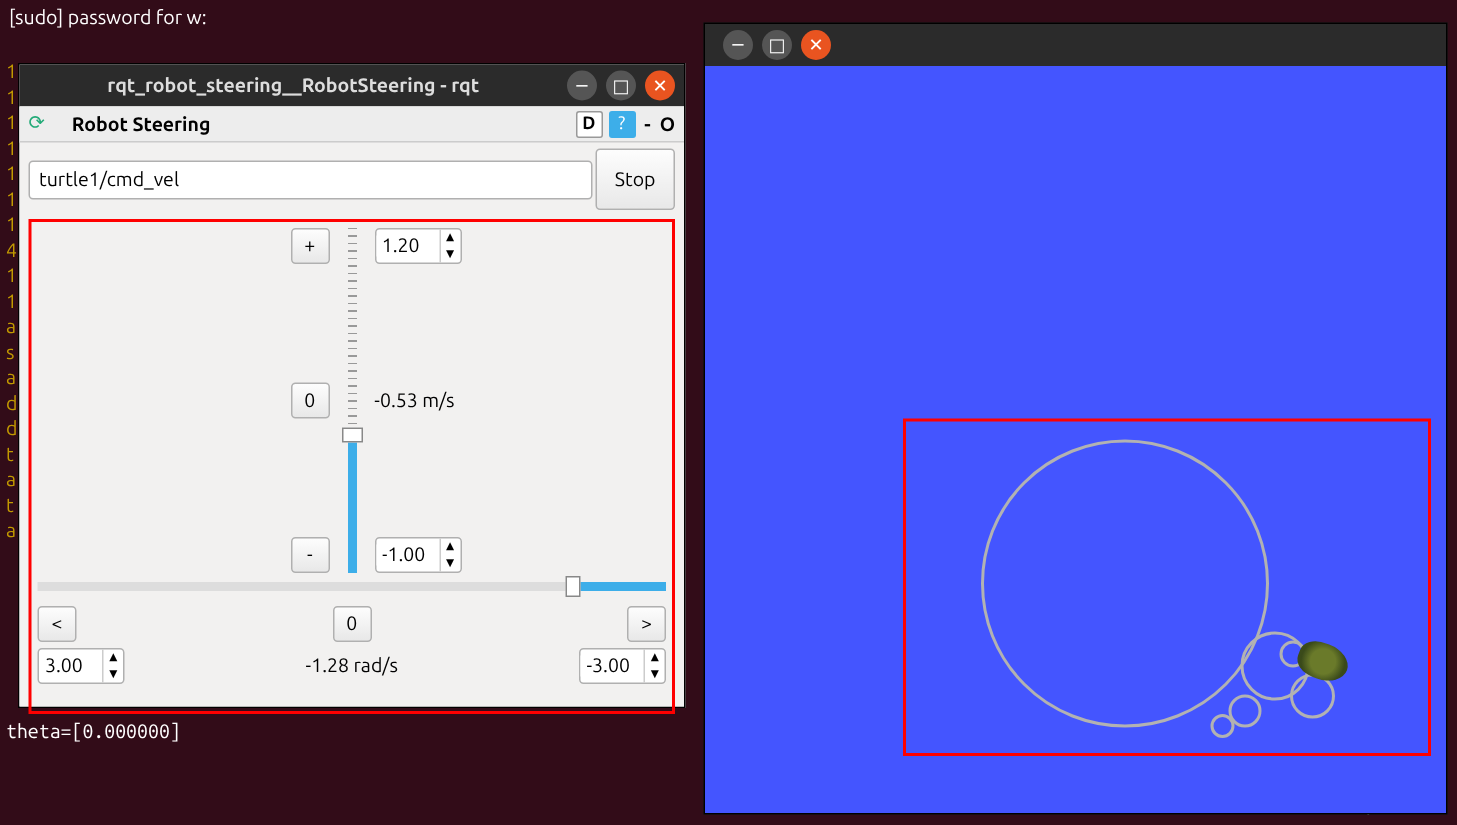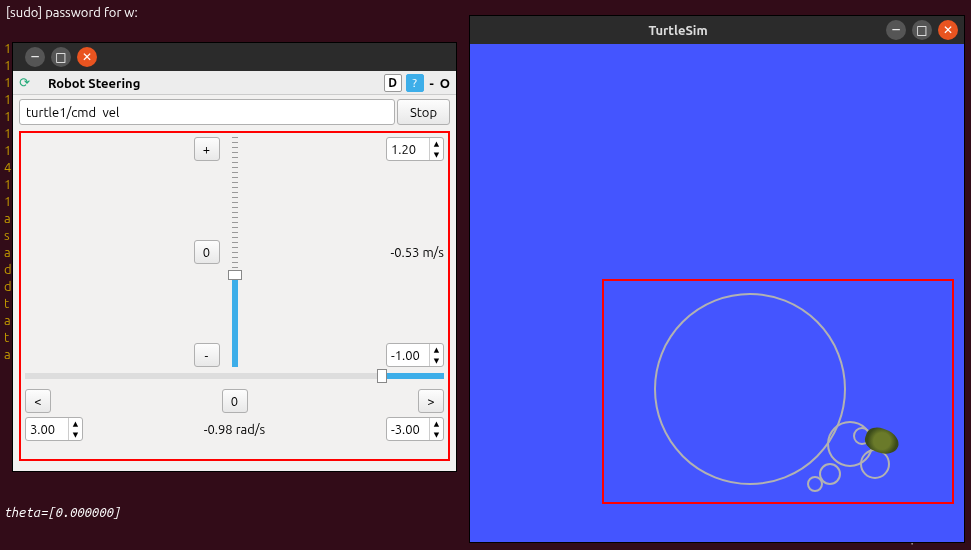--- a/index.html
+++ b/index.html
@@ -2,46 +2,46 @@
 <html><head>
 <meta charset="utf-8">
 <style>
   * { box-sizing: border-box; font-family: "Ubuntu", "DejaVu Sans", sans-serif; font-size: 13px; }
   body { margin:0; width:971px; height:550px; background:#3b0f1b; position:relative; overflow:hidden; }
   .terminal { position:absolute; inset:0; background:#320c18; color:#dcdcdc; padding:4px 6px; font-family:"Ubuntu Mono","DejaVu Sans Mono",monospace; font-size:15px; line-height:17px; }
   .terminal .green { color:#4afc4a; }
   .terminal .white { color:#ffffff; }
   .terminal .yellow { color:#c29a00; }
   .terminal .linecol { position:absolute; left:4px; top:40px; line-height:17px;}
-  .terminal .fn { position:absolute; left:4px; top:504px; font-family:inherit;font-style:italic;}
+  .terminal .fn { position:absolute; left:4px; top:480px; font-family:inherit;}
   .terminal .watermark { position:absolute; right:10px; bottom:5px; color:#bbb; font-family:"DejaVu Sans"; font-size:14px;}
   
   .titlebar { height:28px; background:#2b2b2b; display:flex; align-items:center; color:#ddd; padding:0 6px; }
   .titlebar .title { flex:1; text-align:center; font-weight:bold; }
   .tbtn { width:20px; height:20px; border-radius:10px; margin-left:6px; display:flex; align-items:center; justify-content:center; font-size:12px; cursor:pointer;}
   .tbtn.min { background:#555; color:#fff;}
   .tbtn.max { background:#555; color:#fff;}
   .tbtn.close { background:#e95420; color:#fff; font-weight:bold;}
   
   
   .rqt { position:absolute; left:12px; top:42px; width:445px; height:430px; background:#f5f5f5; border:1px solid #000; }
   .rqt .body { height:calc(100% - 28px); background:#f2f1f0; position:relative; }
   .toolbar2 { height:24px; display:flex; align-items:center; padding:0 6px; background:#ededed; border-bottom:1px solid #ccc;}
   .toolbar2 .lbl { font-weight:bold; }
   .toolbar2 .spacer { flex:1; }
   .sq { width:18px; height:18px; border:1px solid #999; border-radius:2px; margin-left:4px; display:flex; align-items:center; justify-content:center; font-size:12px; background:#fff; cursor:pointer;}
   .row { display:flex; align-items:center; padding:4px 6px; gap:2px; }
   .txtinput { flex:1; height:26px; border:1px solid #b0b0b0; border-radius:3px; padding:0 6px; background:#fff;}
-  .btn { height:26px; padding:0 12px; border:1px solid #b0b0b0; border-radius:3px; background:linear-gradient(#fdfdfd,#e8e8e8); cursor:pointer; }
+  .btn { height:41px; padding:0 12px; border:1px solid #b0b0b0; border-radius:3px; background:linear-gradient(#fdfdfd,#e8e8e8); cursor:pointer; }
   
   .redbox { border:2px solid #ff0000; margin:2px 6px 6px 6px; padding:4px; height:330px; display:flex; flex-direction:column; }
   .linpanel { flex: 0 0 230px; display:flex; position:relative; }
   .lincol { flex:1; display:flex; flex-direction:column; align-items:flex-end; justify-content:space-between; padding-right:10px;}
   .midcol { width:10px; display:flex; flex-direction:column; align-items:center; position:relative;}
-  .rincol { flex:1; display:flex; flex-direction:column; align-items:flex-end; justify-content:space-between; padding-left:10px;}
+  .rincol { flex:1; display:flex; flex-direction:column; align-items:flex-start; justify-content:space-between; padding-left:10px;}
   .smallbtn { width:26px; height:24px; border:1px solid #b0b0b0; border-radius:3px; background:linear-gradient(#fdfdfd,#e8e8e8); cursor:pointer; }
   .spinner { display:flex; align-items:center; border:1px solid #b0b0b0; border-radius:3px; background:#fff; height:24px;}
   .spinner input { border:none; width:42px; padding:0 4px; outline:none; text-align:left;}
   .spinner .arrows { width:14px; height:22px; border-left:1px solid #ccc; display:flex; flex-direction:column;}
   .spinner .arrows div{ flex:1; font-size:7px; line-height:10px; text-align:center; cursor:pointer;}
   .vslider { width:6px; flex:1; background:repeating-linear-gradient(#999,#999 1px,transparent 1px,transparent 5px); position:relative;}
   .vslider .fill { position:absolute; left:0; right:0; background:#3daee9;}
   .vslider .thumb { position:absolute; left:-4px; width:14px; height:10px; background:#fff; border:1px solid #888;}
   
   .angpanel { flex:1; display:flex; flex-direction:column; }
@@ -82,20 +82,21 @@
       <div class="yellow">a</div>
       <div class="yellow">t</div>
       <div class="yellow">a</div>
     </div>
   <div class="fn white">theta=[0.000000]</div>
   <div class="watermark">CSDN @ | 嘿嘿丶</div>
 </div>
 
 <div class="rqt">
   <div class="titlebar">
+    <div class="title">rqt_robot_steering__RobotSteering - rqt</div>
     <div class="tbtn min">─</div>
     <div class="tbtn max">□</div>
     <div class="tbtn close">✕</div>
   </div>
   <div class="body">
     <div class="toolbar2">
       <span style="color:#2a7;">⟳</span>
       <span class="lbl" style="margin-left:18px;">Robot Steering</span>
       <span class="spacer"></span>
       <span class="sq" style="font-weight:bold;">D</span>
@@ -149,37 +150,36 @@
           <button class="smallbtn">&gt;</button>
         </div>
         <div class="angrow">
           <div class="spinner">
             <input value="3.00" style="">
             <div class="arrows">
                 <div>▲</div>
                 <div>▼</div>
               </div>
           </div>
-          <div>-0.98 rad/s</div>
+          <div>-1.28 rad/s</div>
           <div class="spinner">
             <input value="-3.00" style="">
             <div class="arrows">
                 <div>▲</div>
                 <div>▼</div>
               </div>
           </div>
         </div>
       </div>
     </div>
   </div>
 </div>
 
 <div class="tsim">
   <div class="titlebar">
-    <div class="title">TurtleSim</div>
     <div class="tbtn min">─</div>
     <div class="tbtn max">□</div>
     <div class="tbtn close">✕</div>
   </div>
   <div class="canvas">
     <svg width="100%" height="100%" id="trajsvg">
         <circle cx="280" cy="345" r="95" fill="none" stroke="#b2b2b2" stroke-width="2"></circle>
         <circle cx="380" cy="400" r="22" fill="none" stroke="#b2b2b2" stroke-width="2"></circle>
         <circle cx="405" cy="420" r="14" fill="none" stroke="#b2b2b2" stroke-width="2"></circle>
         <circle cx="360" cy="430" r="10" fill="none" stroke="#b2b2b2" stroke-width="2"></circle>

